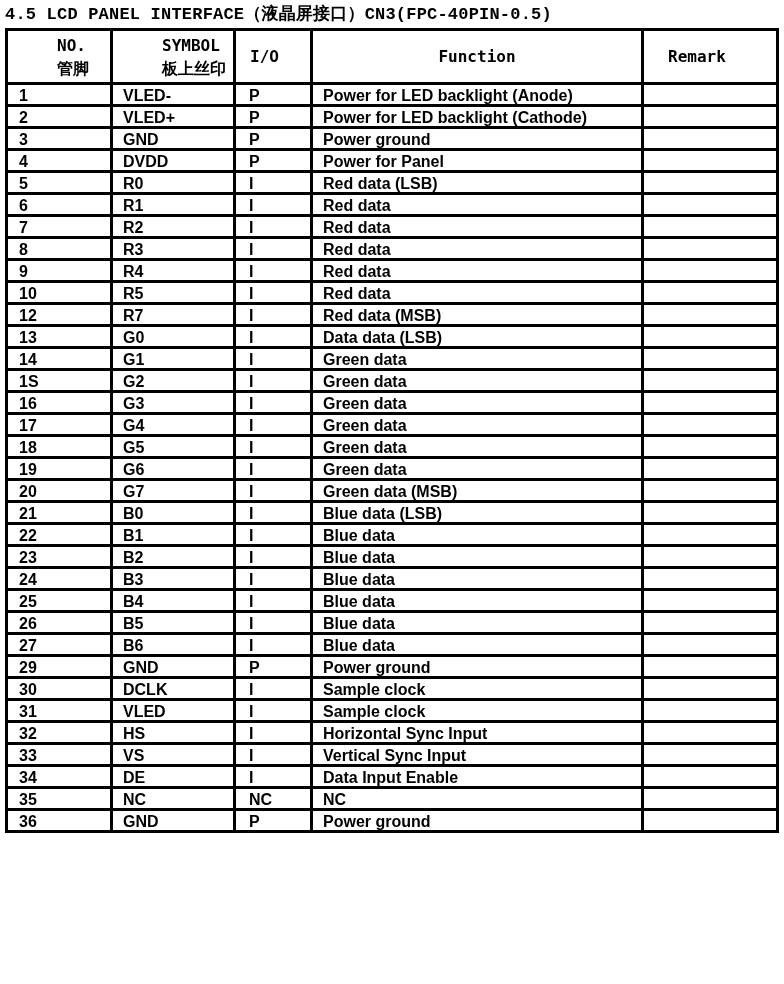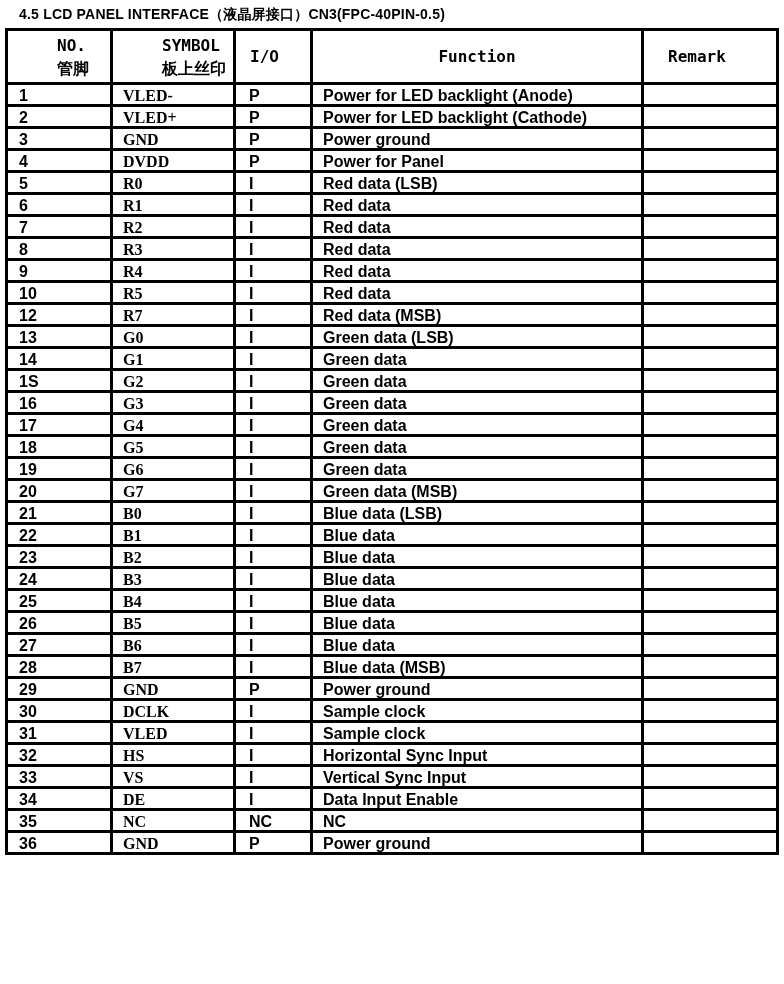--- a/index.html
+++ b/index.html
@@ -5,26 +5,26 @@
   * { box-sizing: border-box; }
   html, body {
     margin: 0; padding: 0;
     width: 784px; height: 984px;
     background: #ffffff;
     overflow: hidden;
     font-family: "Liberation Sans", sans-serif;
     color: #000000;
   }
   .title {
-    font-family: Liberation Sans, sans-serif;
+    font-family: Liberation Mono, monospace;
     font-weight: bold;
-    font-size: 14px;
+    font-size: 17px;
     line-height: 21px;
     letter-spacing: 0.2px;
-    margin: 4px 0 3px 19px;
+    margin: 4px 0 3px 5px;
     white-space: nowrap;
   }
   table.pin-table {
     border-collapse: collapse;
     table-layout: fixed;
     width: 771px;
     margin-left: 5px;
   }
   th, td {
     border: 3px solid #000000;
@@ -46,21 +46,21 @@
   td {
     font-family: "Liberation Sans", sans-serif;
     font-weight: bold;
     font-size: 16px;
     line-height: 17px;
     height: 21.9px;
     vertical-align: middle;
     padding: 2px 0 0 0;
   }
   td.c0 { padding-left: 11px; }
-  td.c1 { padding-left: 10px; font-family: Liberation Serif, serif; }
+  td.c1 { padding-left: 10px; }
   td.c2 { padding-left: 13px; }
   td.c3 { padding-left: 10px; margin-top: 16px; }
   td.c4 { padding-left: 6px; }
   col.w0 { width: 105px; }
   col.w1 { width: 123px; }
   col.w2 { width: 77px; }
   col.w3 { width: 331px; }
   col.w4 { width: 135px; }
 </style>
 </head>
@@ -166,21 +166,21 @@
     <td class="c0">12</td>
     <td class="c1">R7</td>
     <td class="c2">I</td>
     <td class="c3">Red data (MSB)</td>
     <td class="c4"></td>
   </tr>
       <tr>
     <td class="c0">13</td>
     <td class="c1">G0</td>
     <td class="c2">I</td>
-    <td class="c3">Green data (LSB)</td>
+    <td class="c3">Data data (LSB)</td>
     <td class="c4"></td>
   </tr>
       <tr>
     <td class="c0">14</td>
     <td class="c1">G1</td>
     <td class="c2">I</td>
     <td class="c3">Green data</td>
     <td class="c4"></td>
   </tr>
       <tr>
@@ -265,27 +265,20 @@
     <td class="c1">B5</td>
     <td class="c2">I</td>
     <td class="c3">Blue data</td>
     <td class="c4"></td>
   </tr>
       <tr>
     <td class="c0">27</td>
     <td class="c1">B6</td>
     <td class="c2">I</td>
     <td class="c3">Blue data</td>
-    <td class="c4"></td>
-  </tr>
-      <tr>
-    <td class="c0">28</td>
-    <td class="c1">B7</td>
-    <td class="c2">I</td>
-    <td class="c3">Blue data (MSB)</td>
     <td class="c4"></td>
   </tr>
       <tr>
     <td class="c0">29</td>
     <td class="c1">GND</td>
     <td class="c2">P</td>
     <td class="c3">Power ground</td>
     <td class="c4"></td>
   </tr>
       <tr>

